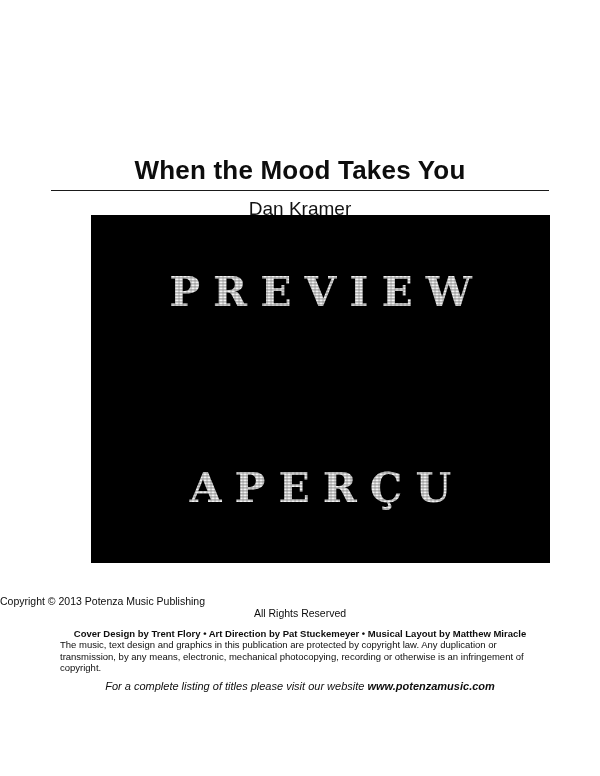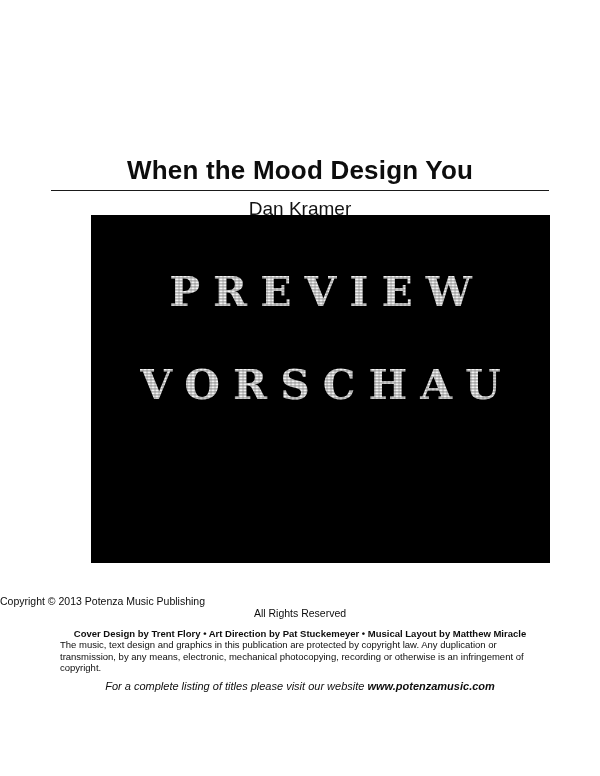--- a/index.html
+++ b/index.html
@@ -148,29 +148,29 @@
   }
   .website-line .url {
     font-weight: 700;
   }
 </style>
 </head>
 <body>
 
 <div class="page">
 
-  <div class="title">When the Mood Design You</div>
+  <div class="title">When the Mood Takes You</div>
 
   <div class="title-rule"></div>
 
   <div class="composer">Dan Kramer</div>
 
   <div class="preview-panel">
     <div class="preview-word w1">PREVIEW</div>
-    <div class="preview-word w2">VORSCHAU</div>
+    <div class="preview-word w3">APERÇU</div>
     <div class="grain"></div>
   </div>
 
   <div class="copyright">Copyright © 2013 Potenza Music Publishing</div>
 
   <div class="rights">All Rights Reserved</div>
 
   <div class="credits">Cover Design by Trent Flory • Art Direction by Pat Stuckemeyer • Musical Layout by Matthew Miracle</div>
 
   <div class="legal">The music, text design and graphics in this publication are protected by copyright law.  Any duplication or transmission, by any means, electronic, mechanical photocopying, recording or otherwise is an infringement of copyright.</div>

